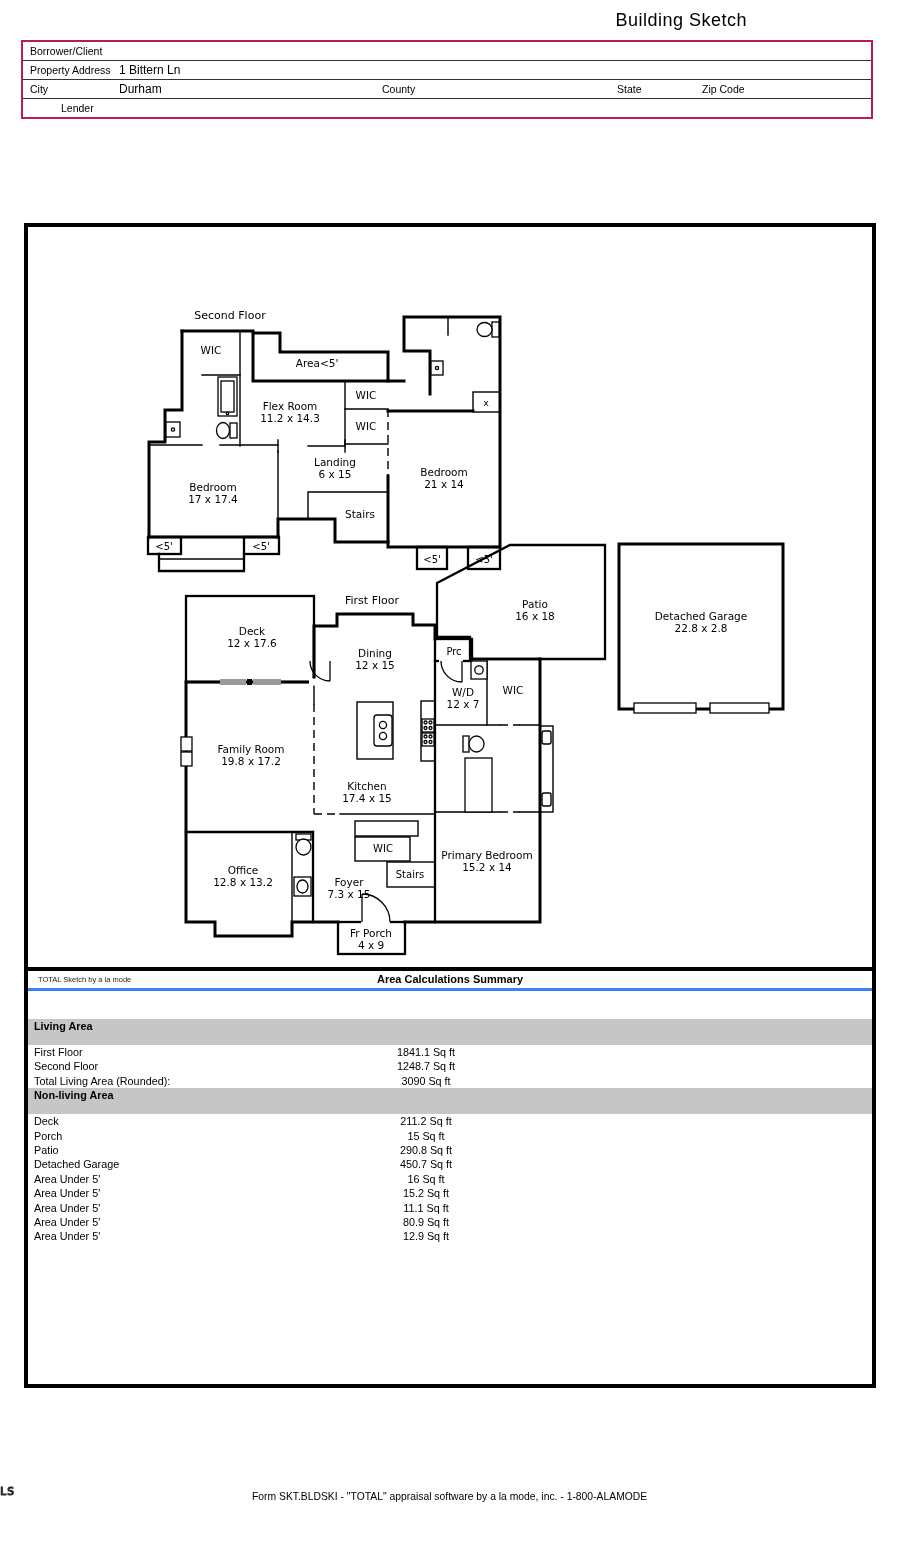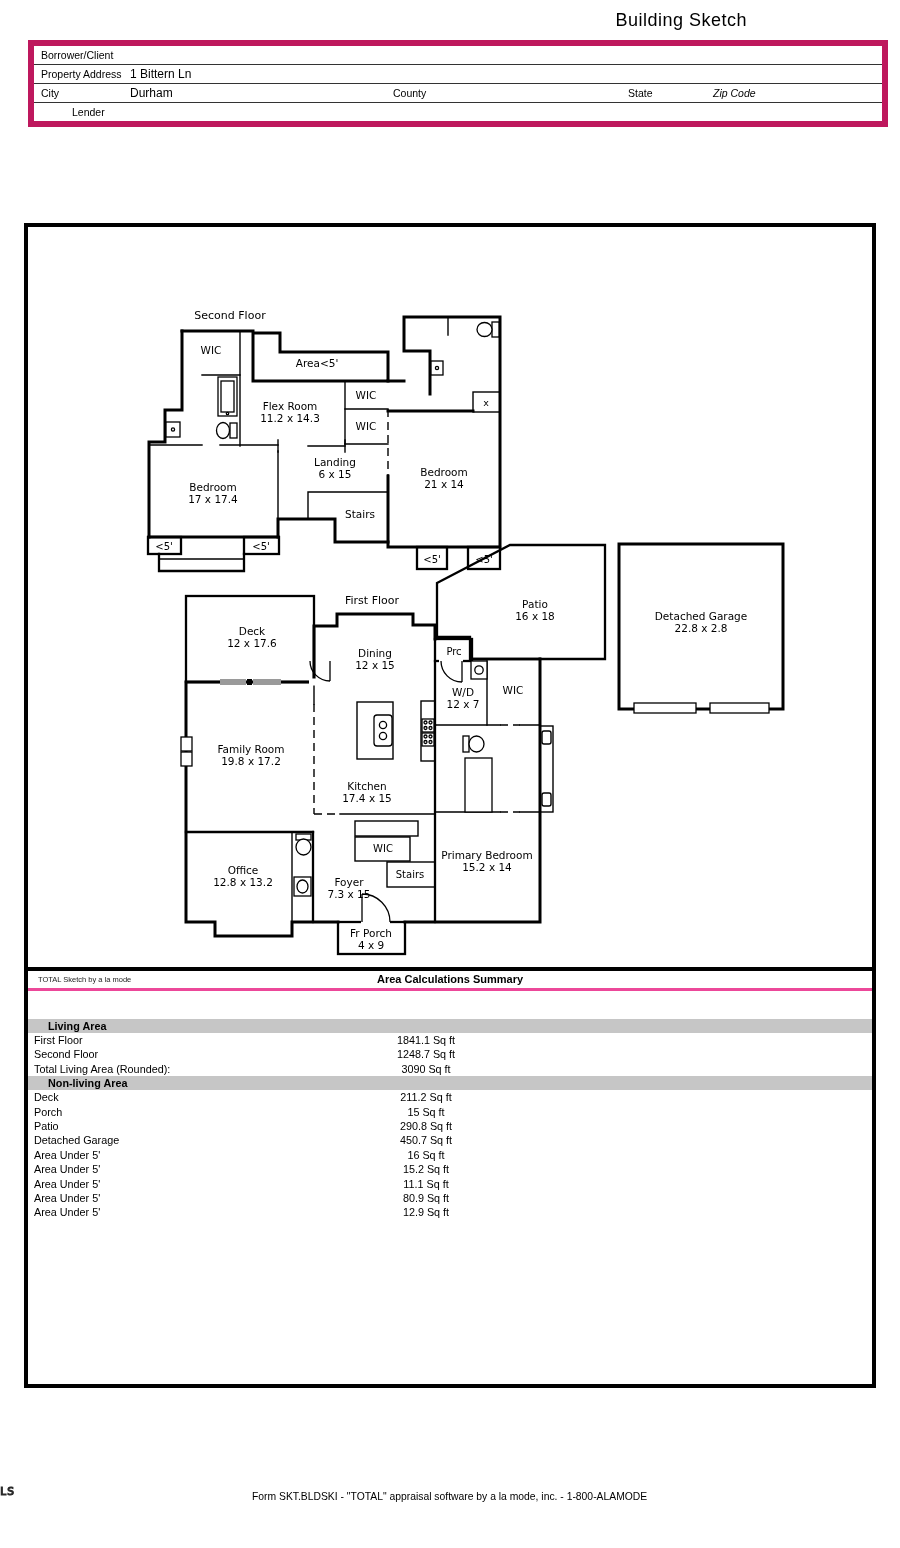--- a/index.html
+++ b/index.html
@@ -3,44 +3,44 @@
 <meta charset="utf-8">
 <style>
   html,body{margin:0;padding:0;background:#fff;}
   body{width:900px;height:1548px;position:relative;overflow:hidden;
        font-family:"Liberation Sans",sans-serif;color:#000;}
 
   .page-title{position:absolute;top:10px;left:0;width:747px;text-align:right;
        font-size:18px;font-weight:normal;letter-spacing:0.5px;}
 
   
-  .hdr-table{position:absolute;left:28px;top:40px;width:848px;border:6px solid #be185d;}
+  .hdr-table{position:absolute;left:21px;top:40px;width:848px;border:2px solid #be185d;}
   .hdr-row{position:relative;height:18px;border-bottom:1px solid #333;
        font-size:10.5px;line-height:18px;}
   .hdr-row:last-child{border-bottom:none;margin-left:31px;}
   .hdr-label{position:absolute;left:7px;top:0;white-space:nowrap;}
   .hdr-value{position:absolute;top:0;font-size:12px;white-space:nowrap;}
   .v-prop{left:96px;}
   .v-city{left:96px;}
   .l-county{position:absolute;left:359px;top:0;}
   .l-state{position:absolute;left:594px;top:0;}
-  .l-zip{position:absolute;left:679px;top:0;font-style:italic;}
+  .l-zip{position:absolute;left:679px;top:0;}
 
   
   .bigbox{position:absolute;left:24px;top:223px;width:844px;height:1157px;
        border:4px solid #000;}
   .sketch-area{position:absolute;left:0;top:0;width:844px;height:768px;}
   .sum-head{position:absolute;left:0;top:740px;width:844px;height:17px;
-       border-top:4px solid #000;border-bottom:3px solid #ec4899;}
+       border-top:4px solid #000;border-bottom:3px solid #3b82f6;}
   .sum-watermark{position:absolute;left:10px;top:4px;font-size:7.5px;color:#222;}
   .sum-title{position:absolute;left:0;width:100%;top:2px;text-align:center;
        font-size:11px;font-weight:bold;}
   .sum-body{position:absolute;left:0;top:792px;width:844px;font-size:10.8px;}
-  .sec-band{height:14px;line-height:14px;background:#c6c6c6;font-weight:bold;
-       padding-left:20px;}
+  .sec-band{height:26px;line-height:14px;background:#c6c6c6;font-weight:bold;
+       padding-left:6px;}
   .srow{position:relative;height:14.4px;line-height:14.4px;}
   .slabel{position:absolute;left:6px;top:0;white-space:nowrap;}
   .sval{position:absolute;left:298px;width:200px;top:0;text-align:center;white-space:nowrap;}
   .total .slabel,.total .sval{font-weight:normal;}
 
   
   .logo-wrap{position:absolute;left:-6px;top:1448px;}
   .footer-line{position:absolute;left:0;top:1490px;width:900px;text-align:center;
        font-size:11.5px;}
   .footer-line span{display:inline-block;transform:scaleX(0.9);white-space:nowrap;}

